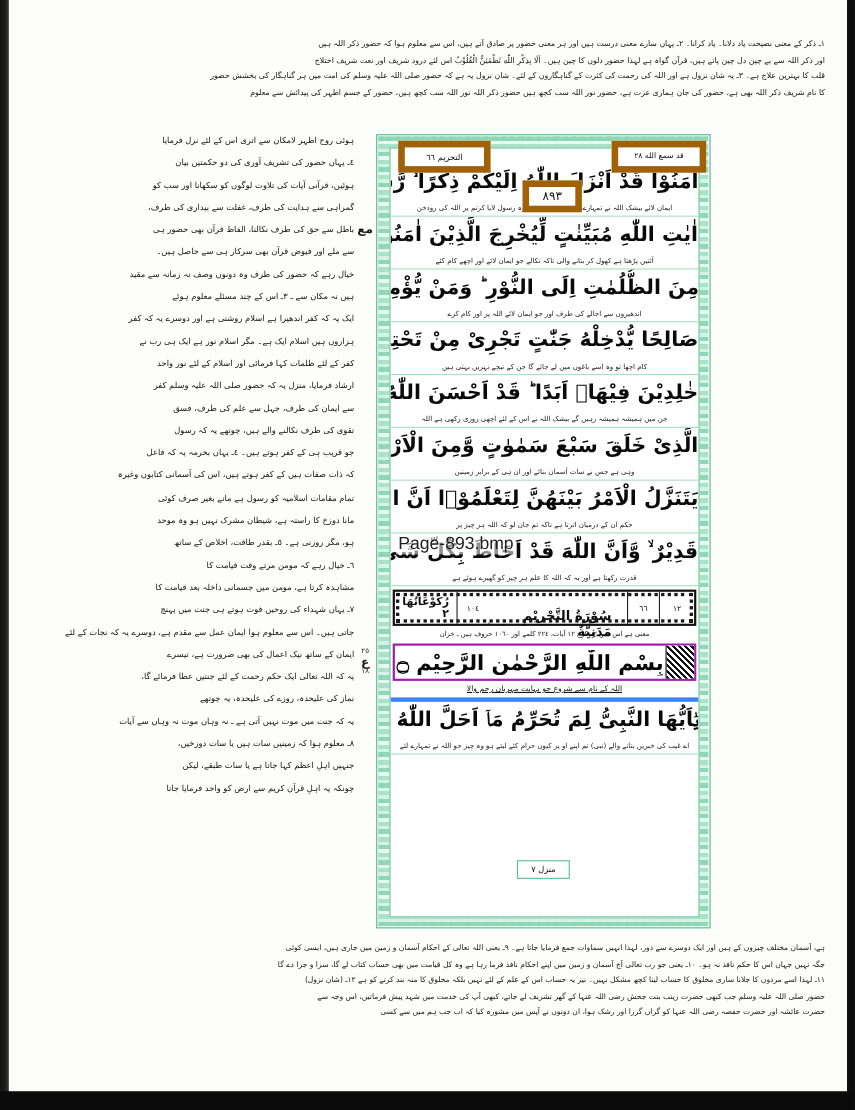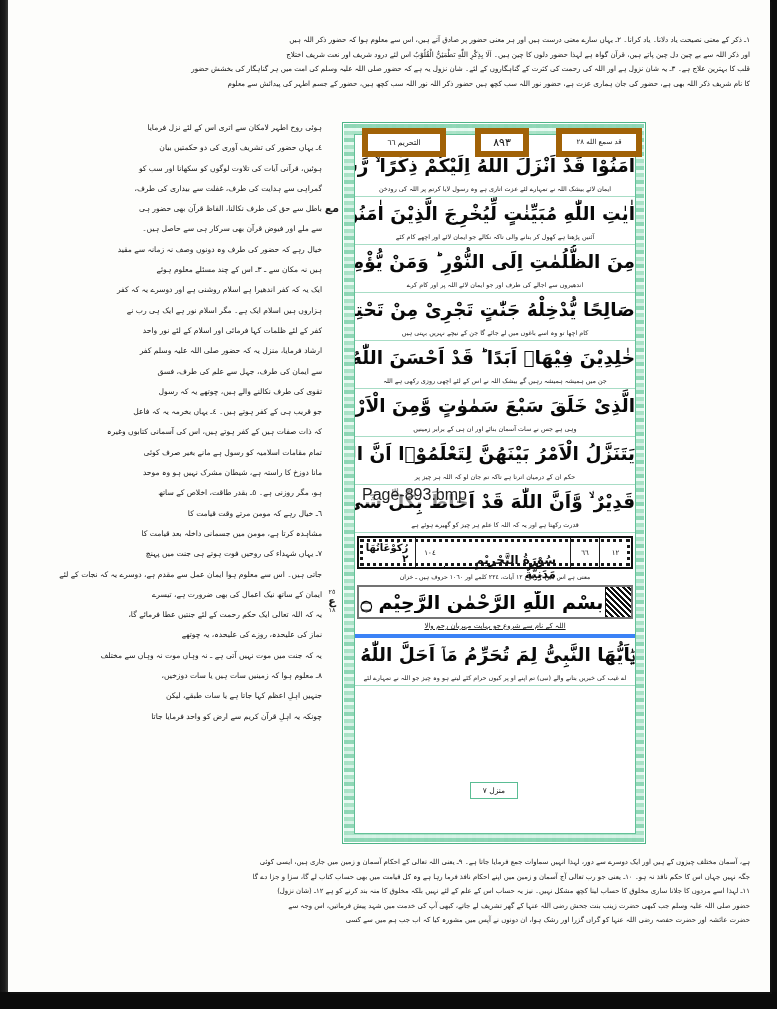--- a/index.html
+++ b/index.html
@@ -161,21 +161,21 @@
     border: 6px solid #a16207;
     color: #111;
     direction: rtl;
     text-align: center;
     font-size: 8px;
     line-height: 17px;
     white-space: nowrap;
     overflow: hidden;
   }
   #hdr-sura  { left: 20px;  width: 72px; font-size: 7.5px; }
-  #hdr-page  { left: 133px; width: 42px; font-size: 11px; letter-spacing: .5px; }
+  #hdr-page  { left: 133px; width: 42px; font-size: 11px; letter-spacing: .5px; margin-top: 36px; }
   #hdr-para  { left: 214px; width: 74px; font-size: 7px; }
 
   
   .verse-row {
     position: relative;
     direction: rtl;
     text-align: center;
     border-bottom: 1px solid #a8ddc6;
     overflow: hidden;
   }
@@ -242,21 +242,21 @@
     color: #151515;
     padding: 2px 2px 0 2px;
     white-space: nowrap;
     overflow: hidden;
   }
 
   
   #bismillah-band {
     position: relative;
     margin: 2px 2px 0 2px;
-    border: 2px solid #737373;
+    border: 2px solid #a21caf;
     background: #fff;
     height: 34px;
     direction: rtl;
     display: flex;
     align-items: center;
     box-sizing: border-box;
   }
   #bismillah-orn {
     width: 26px;
     height: 100%;
@@ -359,21 +359,21 @@
     <div class="ln">تمام مقامات اسلامیہ کو رسول ہے مانے بغیر صرف کوئی</div>
     <div class="ln">مانا دوزخ کا راستہ ہے، شیطان مشرک نہیں ہو وہ موحد</div>
     <div class="ln">ہو، مگر روزنی ہے۔ ٥ـ بقدر طاقت، اخلاص کے ساتھ</div>
     <div class="ln">٦ـ خیال رہے کہ مومن مرتے وقت قیامت کا</div>
     <div class="ln">مشاہدہ کرتا ہے، مومن میں جسمانی داخلہ بعد قیامت کا</div>
     <div class="ln">٧ـ یہاں شہداء کی روحیں فوت ہوتے ہی جنت میں پہنچ</div>
     <div class="ln">جاتی ہیں۔ اس سے معلوم ہوا ایمان عمل سے مقدم ہے، دوسرے یہ کہ نجات کے لئے</div>
     <div class="ln">ایمان کے ساتھ نیک اعمال کی بھی ضرورت ہے، تیسرے</div>
     <div class="ln">یہ کہ اللہ تعالی ایک حکم رحمت کے لئے جنتیں عطا فرمائے گا،</div>
     <div class="ln">نماز کی علیحدہ، روزے کی علیحدہ، یہ چوتھے</div>
-    <div class="ln">یہ کہ جنت میں موت نہیں آتی ہے ـ نہ وہاں موت نہ وہاں سے مختلف</div>
+    <div class="ln">یہ کہ جنت میں موت نہیں آتی ہے ـ نہ وہاں موت نہ وہاں سے آیات</div>
     <div class="ln">٨ـ معلوم ہوا کہ زمینیں سات ہیں یا سات دوزخیں،</div>
     <div class="ln">جنہیں اہلِ اعظم کہا جاتا ہے یا سات طبقے، لیکن</div>
     <div class="ln">چونکہ یہ اہلِ قرآن کریم سے ارض کو واحد فرمایا جاتا</div>
   </div>
 
   <div class="side-marker" id="marker-top">
     <div class="big">مع</div>
   </div>
   <div class="side-marker" id="marker-bottom">
     <div class="num">٢٥</div>

